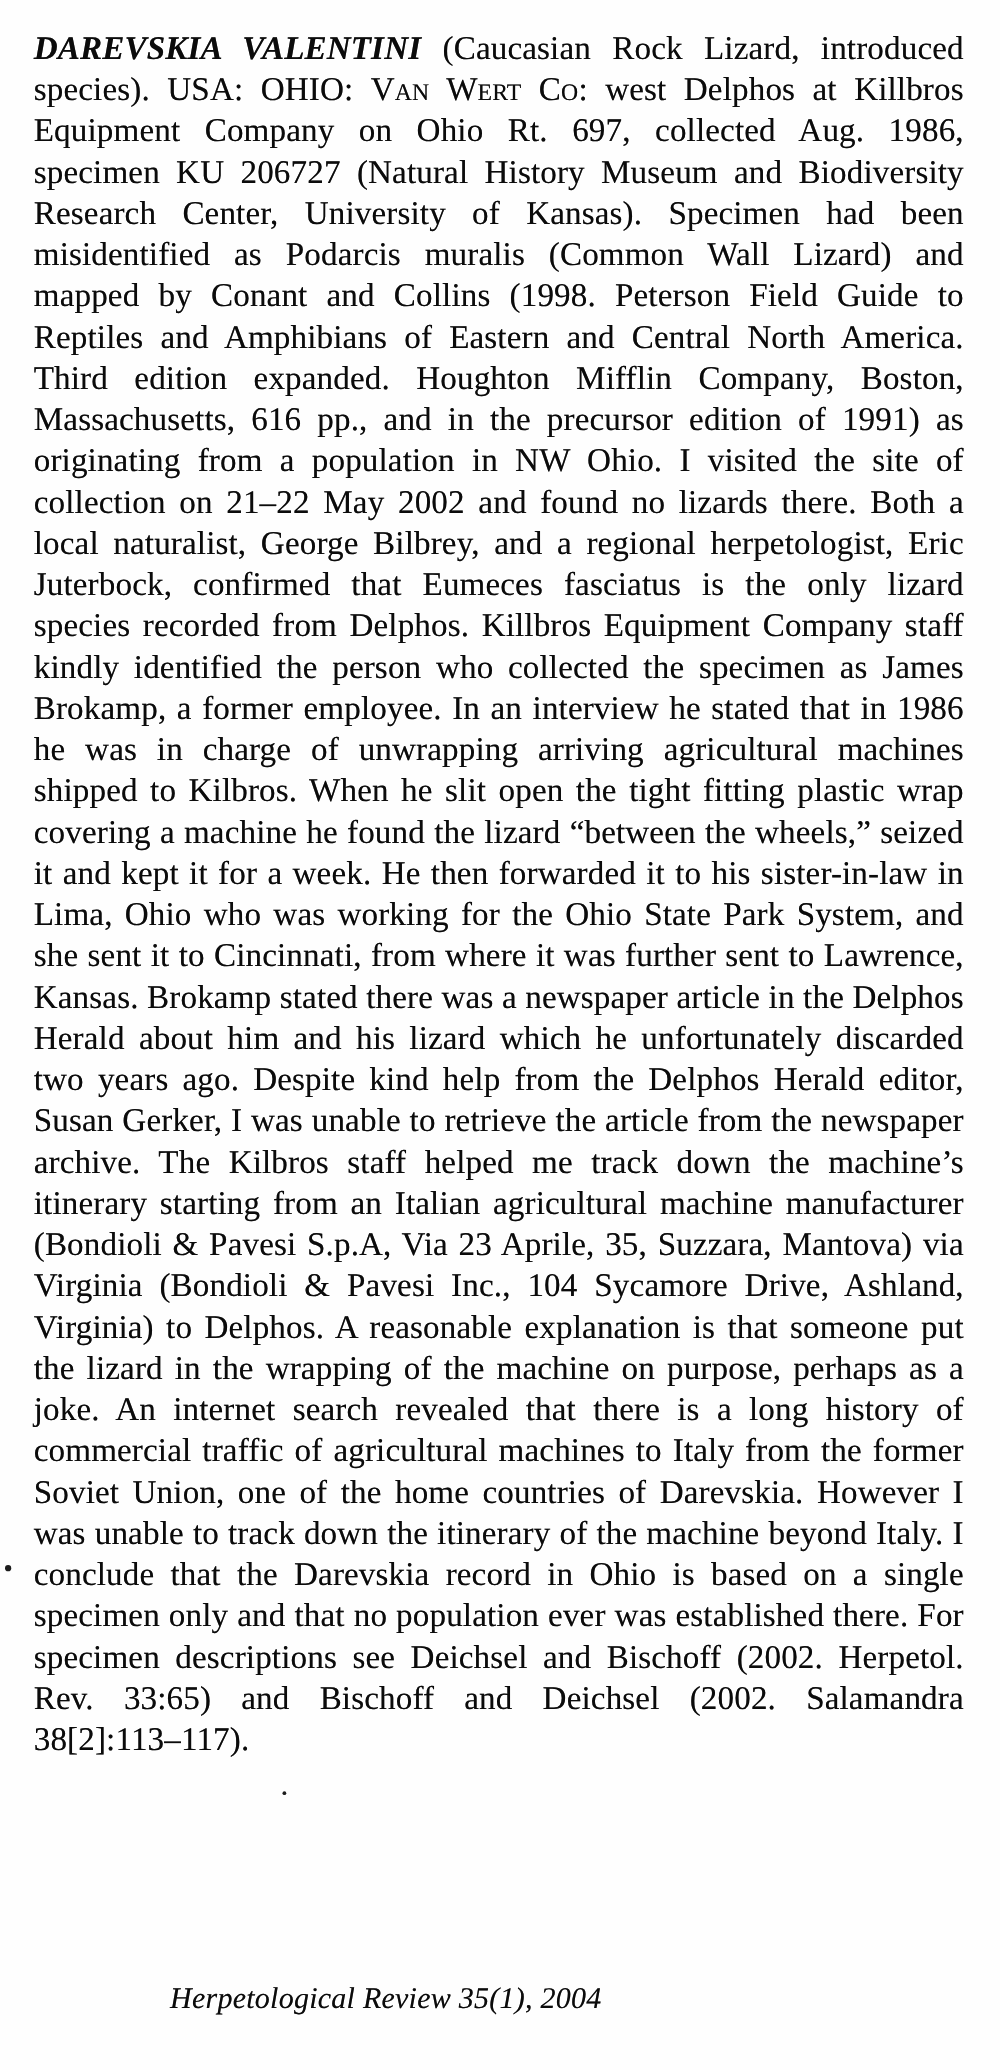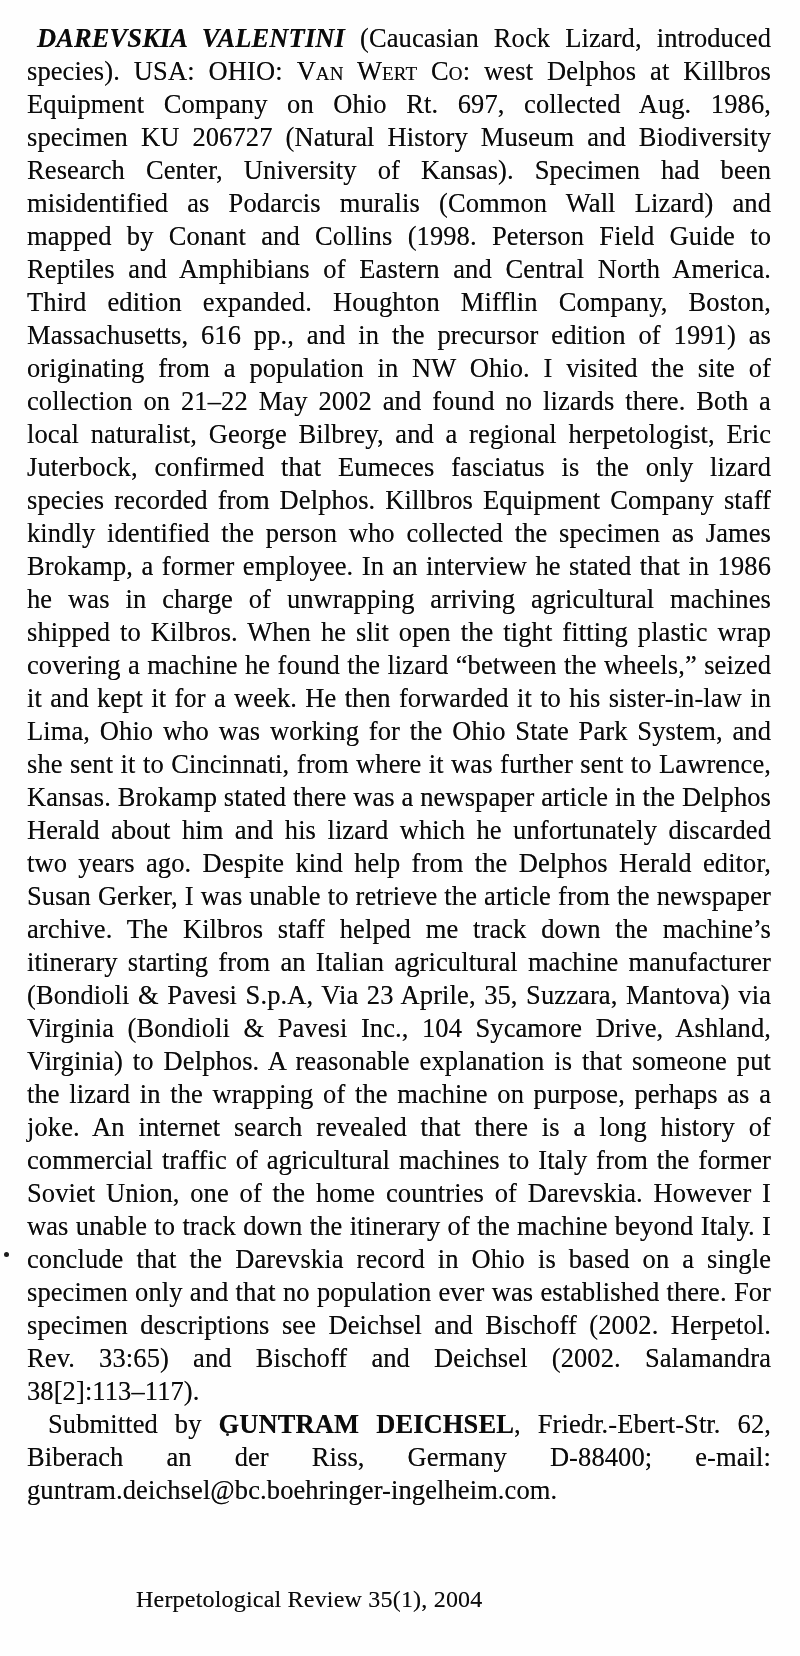--- a/index.html
+++ b/index.html
@@ -26,29 +26,30 @@
     text-align: justify;
     letter-spacing: 0.1px;
     text-shadow: 0 0 0.5px rgba(0,0,0,0.55); 
   }
   .article p {
     margin: 0;
   }
   .article p.indented {
     text-indent: 21px;
   }
-  .run-bold-italic { font-style: italic; font-weight: 700; margin-left: 10px; }
+  .run-bold-italic { font-style: italic; font-weight: 700; }
   .run-italic      { }
   .run-bold        { font-weight: 700; }
   .run-small-caps  { font-variant: small-caps; font-family: Liberation Serif, serif; }
   
   .footer-citation {
     position: absolute;
     left: 136px;
     top: 1586px;
+    font-style: italic;
     font-size: 24px;
     letter-spacing: 0.2px;
     white-space: nowrap;
     text-shadow: 0 0 0.4px rgba(0,0,0,0.5);
   }
   
   .speck {
     position: absolute;
     background: #1c1c1c;
     border-radius: 50%;
@@ -56,20 +57,19 @@
   .speck-1 { left: 4px;  top: 1252px; width: 5px; height: 5px; }
   .speck-2 { left: 226px; top: 1433px; width: 3px; height: 3px; }
 </style>
 </head>
 <body>
 
 <div class="article">
 
   <p><span class="run-bold-italic">DAREVSKIA VALENTINI</span><span> (Caucasian Rock Lizard, introduced species). USA: OHIO: </span><span class="run-small-caps">Van Wert Co</span><span>: west Delphos at Killbros Equipment Company on Ohio Rt. 697, collected Aug. 1986, specimen KU 206727 (Natural History Museum and Biodiversity Research Center, University of Kansas). Specimen had been misidentified as </span><span class="run-italic">Podarcis muralis</span><span> (Common Wall Lizard) and mapped by Conant and Collins (1998. Peterson Field Guide to Reptiles and Amphibians of Eastern and Central North America. Third edition expanded. Houghton Mifflin Company, Boston, Massachusetts, 616 pp., and in the precursor edition of 1991) as originating from a population in NW Ohio. I visited the site of collection on 21–22 May 2002 and found no lizards there. Both a local naturalist, George Bilbrey, and a regional herpetologist, Eric Juterbock, confirmed that </span><span class="run-italic">Eumeces fasciatus</span><span> is the only lizard species recorded from Delphos. Killbros Equipment Company staff kindly identified the person who collected the specimen as James Brokamp, a former employee. In an interview he stated that in 1986 he was in charge of unwrapping arriving agricultural machines shipped to Kilbros. When he slit open the tight fitting plastic wrap covering a machine he found the lizard “between the wheels,” seized it and kept it for a week. He then forwarded it to his sister-in-law in Lima, Ohio who was working for the Ohio State Park System, and she sent it to Cincinnati, from where it was further sent to Lawrence, Kansas. Brokamp stated there was a newspaper article in the Delphos Herald about him and his lizard which he unfortunately discarded two years ago. Despite kind help from the </span><span class="run-italic">Delphos Herald</span><span> editor, Susan Gerker, I was unable to retrieve the article from the newspaper archive. The Kilbros staff helped me track down the machine’s itinerary starting from an Italian agricultural machine manufacturer (Bondioli &amp; Pavesi S.p.A, Via 23 Aprile, 35, Suzzara, Mantova) via Virginia (Bondioli &amp; Pavesi Inc., 104 Sycamore Drive, Ashland, Virginia) to Delphos. A reasonable explanation is that someone put the lizard in the wrapping of the machine on purpose, perhaps as a joke. An internet search revealed that there is a long history of commercial traffic of agricultural machines to Italy from the former Soviet Union, one of the home countries of </span><span class="run-italic">Darevskia</span><span>. However I was unable to track down the itinerary of the machine beyond Italy. I conclude that the </span><span class="run-italic">Darevskia</span><span> record in Ohio is based on a single specimen only and that no population ever was established there. For specimen descriptions see Deichsel and Bischoff (2002. Herpetol. Rev. 33:65) and Bischoff and Deichsel (2002. Salamandra 38[2]:113–117).</span></p>
 
-  <p class="indented"><span>Submitted by </span><span class="run-bold">GUNTRAM DEICHSEL</span><span>, Friedr.-Ebert-Str. 62, Biberach an der Riss, Germany D-88400; e-mail: guntram.deichsel@bc.boehringer-ingelheim.com.</span></p>
 
 </div>
 
 <div class="footer-citation">Herpetological Review 35(1), 2004</div>
 
 <div class="speck speck-1"></div>
 <div class="speck speck-2"></div>
 
 </body></html>

